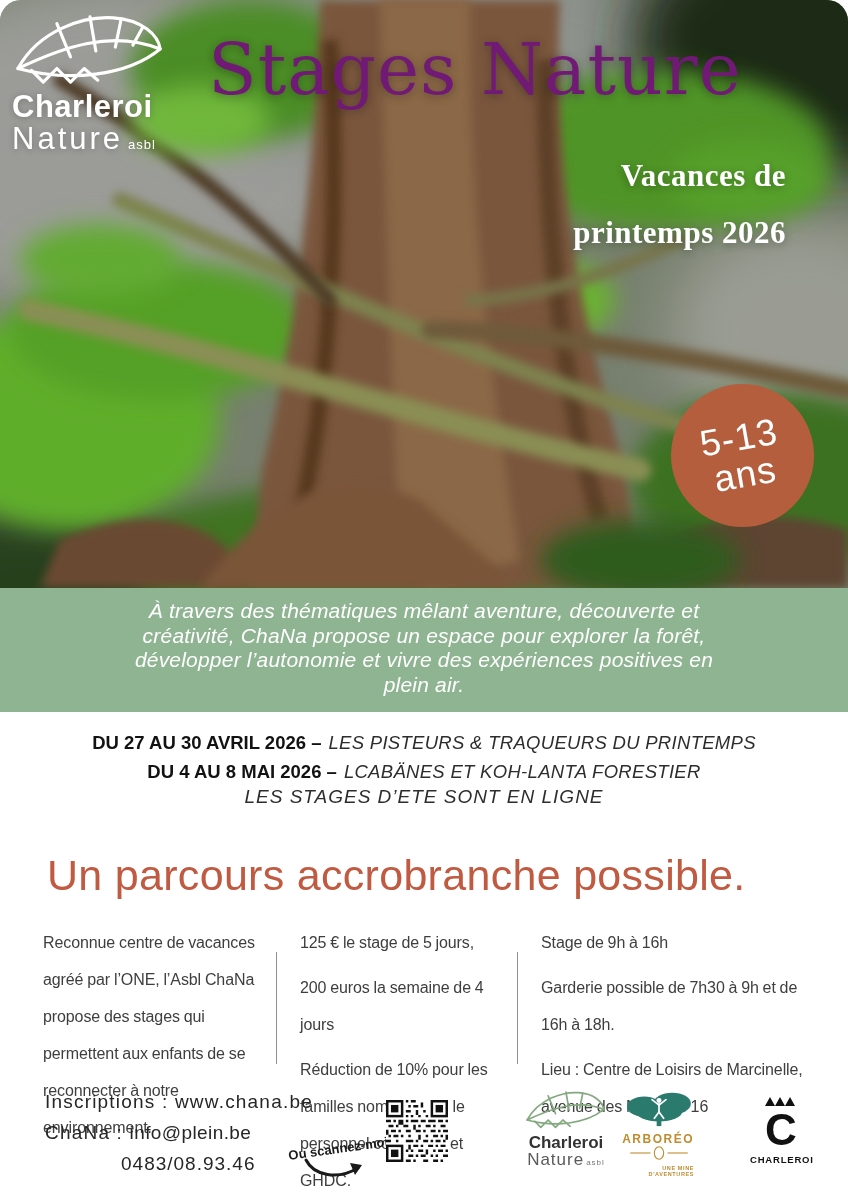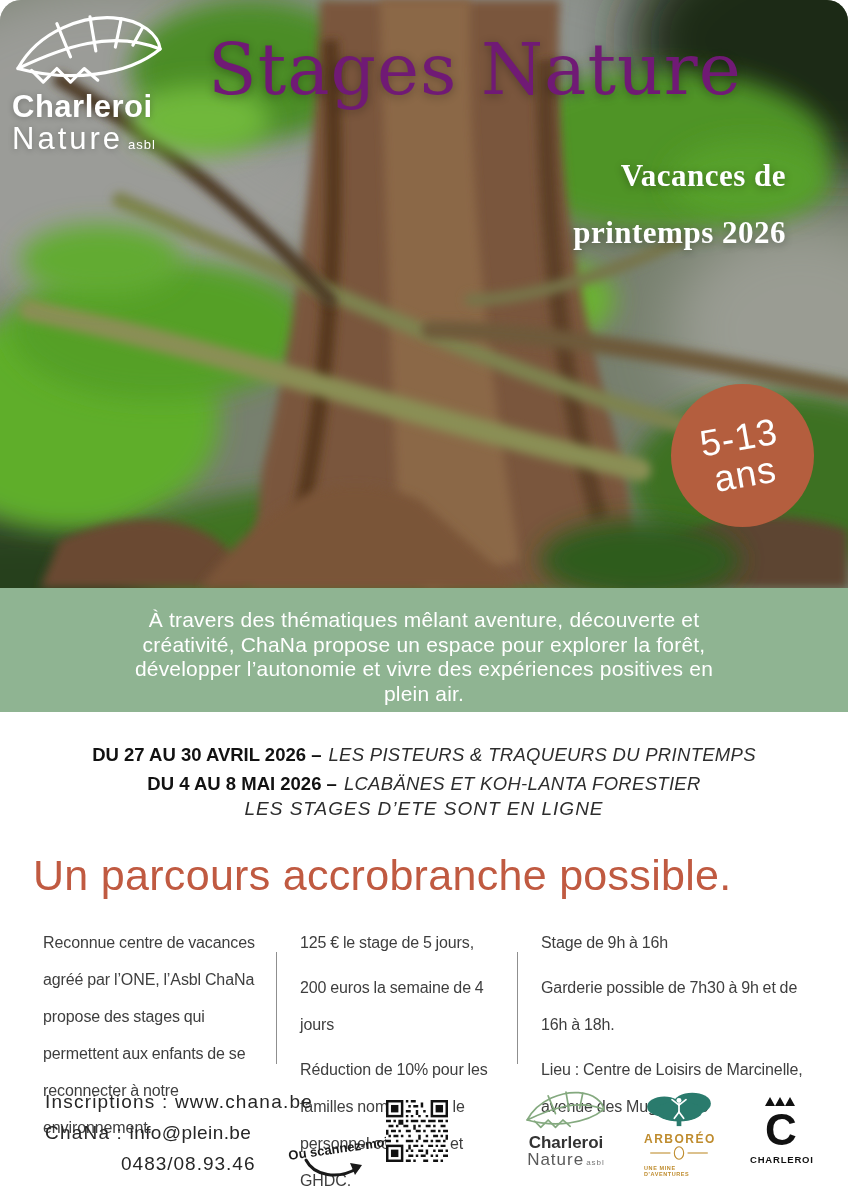--- a/index.html
+++ b/index.html
@@ -34,32 +34,32 @@
   }
   .badge {
     position:absolute; left:671px; top:384px; width:143px; height:143px; border-radius:50%;
     background:var(--badge,#b45e3e); display:flex; align-items:center; justify-content:center;
   }
   .badge-inner { transform:rotate(-10deg); color:#fff; text-align:center;
     font-size:37px; line-height:37px; letter-spacing:1px; }
 
   
   .band { position:absolute; left:0; top:588px; width:848px; height:124px; background:var(--band-green,#8fb492); }
-  .band p { margin:20px auto 0; width:616px; text-align:center; color:#fff;
-    font-size:21px; line-height:24.5px; letter-spacing:.2px; }
-
-  
-  .sessions { position:absolute; left:0; top:712px; width:848px; text-align:center; padding-top:28px; }
+  .band p { margin:11px auto 0; width:616px; text-align:center; color:#fff;
+    font-style:italic; font-size:21px; line-height:24.5px; letter-spacing:.2px; }
+
+  
+  .sessions { position:absolute; left:0; top:712px; width:848px; text-align:center; padding-top:16px; }
   .session-line { font-size:18.5px; line-height:29px; white-space:nowrap; }
   .s-dates { font-weight:700; color:#121212; margin-right:7px; }
   .s-name  { font-style:italic; color:#2d2d2d; letter-spacing:.3px; }
   .sessions-note { font-style:italic; font-size:19px; color:#2d2d2d; letter-spacing:1px; }
 
   
-  .headline { position:absolute; left:33px; top:851px; font-size:43px; font-weight:400;
+  .headline { position:absolute; left:47px; top:851px; font-size:43px; font-weight:400;
     color:var(--terracotta,#c05a41); letter-spacing:.3px; white-space:nowrap; }
 
   
   .cols { position:absolute; left:35px; top:916px; width:795px; display:flex; align-items:flex-start;
     font-size:16px; line-height:37px; color:#3e3e3e; letter-spacing:-.1px; word-spacing:-.5px; }
   .cols p { margin:8px; }
   .col-about   { width:228px; }
   .col-pricing { width:221px; margin-left:15px; }
   .col-sched   { width:292px; margin-left:15px; }
   .v-div { width:1px; background:#8f8f8f; height:112px; margin-top:36px; }
@@ -77,21 +77,21 @@
     color:#1a1a1a; transform:rotate(-8deg); white-space:nowrap; }
   .scan-arrow { position:absolute; left:302px; top:1154px; }
 
   .qr { position:absolute; left:386px; top:1100px; }
 
   .partner-cn { position:absolute; left:522px; top:1089px; width:88px; text-align:center; color:#3a3a3a; }
   .cn-line1 { font-size:17px; font-weight:700; line-height:16px; color:#333; }
   .cn-line2 { font-size:17px; font-weight:400; line-height:17px; color:#5a5a5a; letter-spacing:1px; }
   .cn-suffix { font-size:8px; color:#777; margin-left:2px; }
 
-  .partner-arboreo { position:absolute; left:644px; top:1089px; width:78px; text-align:left; }
+  .partner-arboreo { position:absolute; left:616px; top:1089px; width:78px; text-align:right; }
   .ar-name { font-size:12px; font-weight:700; color:var(--arboreo-gold,#bf8c2e); letter-spacing:1.5px; line-height:13px; }
   .ar-tagline { font-size:5.5px; font-weight:700; color:var(--arboreo-gold,#bf8c2e); letter-spacing:.6px; margin-top:1px; }
 
   .partner-city { position:absolute; left:750px; top:1092px; width:62px; text-align:center; color:#111; }
   .city-letter { font-size:44px; font-weight:700; line-height:40px; font-family:"Liberation Sans", sans-serif; }
   .city-name { font-size:9.5px; font-weight:700; letter-spacing:.8px; margin-top:4px; }
 </style>
 </head>
 <body>
 

